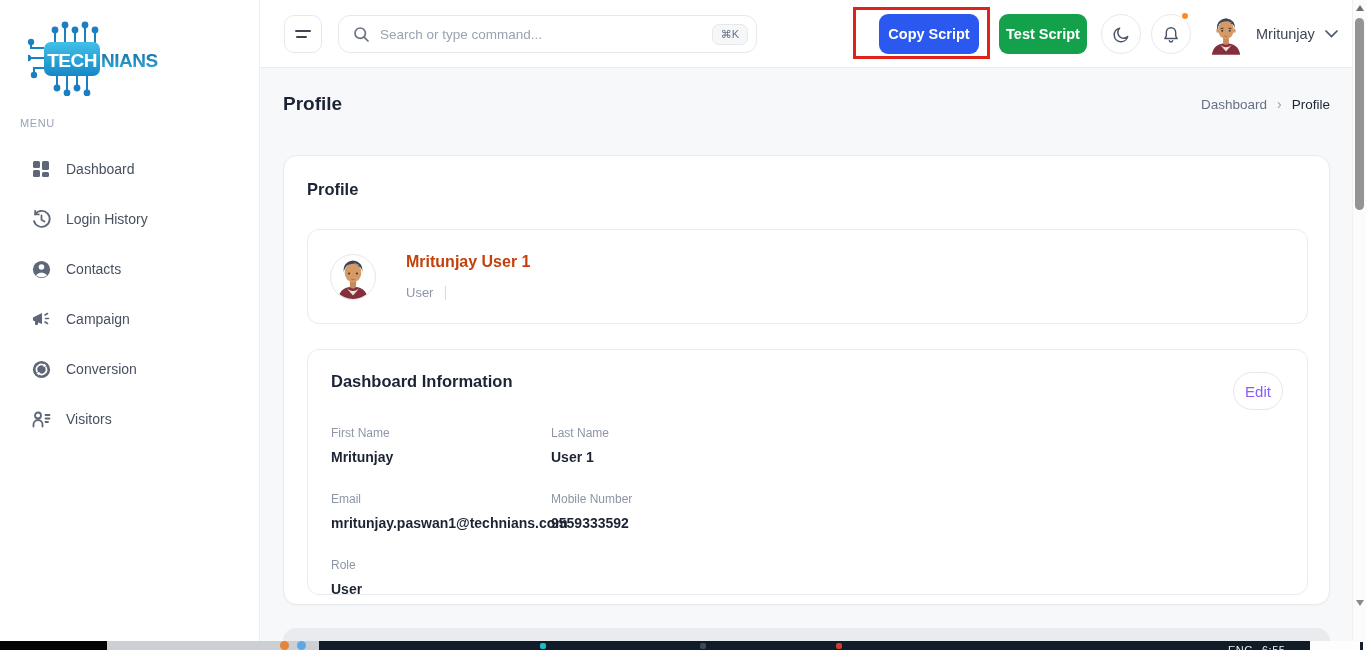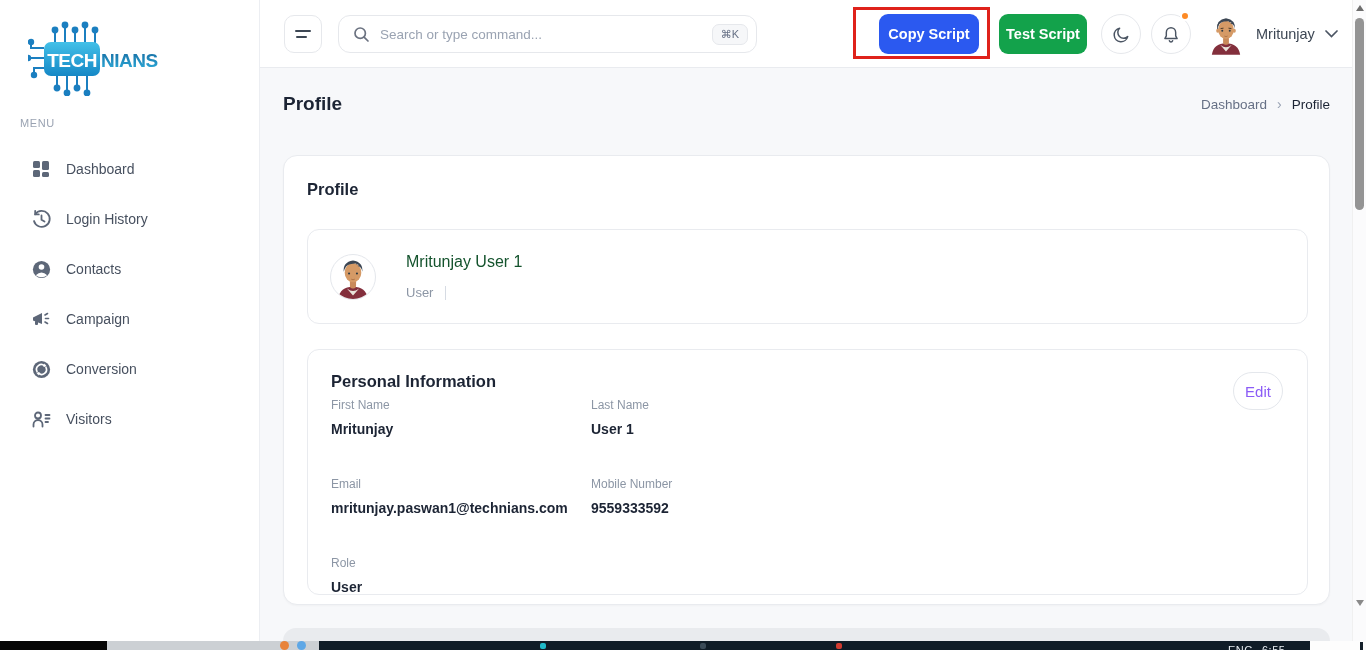--- a/index.html
+++ b/index.html
@@ -44,27 +44,27 @@
   .breadcrumb { display:flex; align-items:center; gap:10px; font-size:13.5px; }
   .bc-parent { color:#667085; cursor:pointer; }
   .bc-sep { color:#98a2b3; font-size:14px; }
   .bc-current { color:#1c2434; font-weight:500; }
 
   .outer-card { position:absolute; left:23px; top:87px; width:1047px; height:450px; background:#fff; border:1px solid #e9ebef; border-radius:14px; box-shadow:0 1px 2px rgba(16,24,40,.03); }
   .outer-card-heading { position:absolute; left:23px; top:24px; font-size:16.5px; font-weight:700; color:#1c2434; }
 
   .user-card { position:absolute; left:23px; top:73px; width:1001px; height:95px; border:1px solid #e9ebef; border-radius:12px; display:flex; align-items:center; padding-left:22px; gap:30px; }
   .avatar-ring { width:46px; height:46px; border-radius:50%; border:1px solid #e4e7ec; overflow:hidden; background:#fff; display:flex; align-items:flex-end; justify-content:center; }
-  .uc-name { font-size:16px; font-weight:400; color:#14532d; margin-bottom:12px; }
+  .uc-name { font-size:16px; font-weight:700; color:#c2410c; margin-bottom:12px; }
   .uc-role { font-size:13px; color:#8c96a5; display:inline-block; padding-right:12px; border-right:1px solid #d6dbe3; line-height:14px; }
 
   .info-card { position:absolute; left:23px; top:193px; width:1001px; height:246px; border:1px solid #e9ebef; border-radius:12px; }
   .info-heading { position:absolute; left:23px; top:22px; font-size:16.5px; font-weight:700; color:#1c2434; }
   .edit-btn { position:absolute; right:24px; top:22px; width:50px; height:38px; border:1px solid #e4e7ec; border-radius:19px; background:#fff; font-size:15px; color:#8b5cf6; font-weight:500; cursor:pointer; font-family:"Liberation Sans",sans-serif; }
-  .pi-grid { position:absolute; left:23px; top:48px; display:grid; grid-template-columns:220px auto; row-gap:27px; column-gap:0;gap:40px; }
+  .pi-grid { position:absolute; left:23px; top:76px; display:grid; grid-template-columns:220px auto; row-gap:27px; column-gap:0; }
   .pi-label { font-size:12px; color:#8c96a5; margin-bottom:9px; }
   .pi-value { font-size:14px; color:#1c2434; font-weight:600; }
 
   .next-card-peek { position:absolute; left:23px; top:560px; width:1047px; height:13px; background:#e9ebee; border-radius:14px 14px 0 0; }
 
   
   .scrollbar { position:absolute; left:1352px; top:0; width:14px; height:641px; background:#fbfbfc; border-left:1px solid #f0f0f0; z-index:8; }
   .sb-thumb { position:absolute; left:2px; top:18px; width:9px; height:192px; background:#949494; border-radius:5px; cursor:grab; }
   .sb-up { position:absolute; left:3px; top:5px; width:0; height:0; border-left:4px solid transparent; border-right:4px solid transparent; border-bottom:6px solid #6e6e6e; cursor:pointer; }
   .sb-down { position:absolute; left:3px; top:600px; width:0; height:0; border-left:4px solid transparent; border-right:4px solid transparent; border-top:6px solid #8a8a8a; cursor:pointer; }
@@ -303,21 +303,21 @@
             <path d="M22 27.5 Q24 28.8 26 27.5" stroke="#b07447" stroke-width="1.1" fill="none"></path>
           </svg>
         </div>
         <div>
           <div class="uc-name">Mritunjay User 1</div>
           <span class="uc-role">User</span>
         </div>
       </div>
 
       <div class="info-card">
-        <div class="info-heading">Personal Information</div>
+        <div class="info-heading">Dashboard Information</div>
         <button class="edit-btn">Edit</button>
 
         <div class="pi-grid">
           <div>
             <div class="pi-label">First Name</div>
             <div class="pi-value">Mritunjay</div>
           </div>
           <div>
             <div class="pi-label">Last Name</div>
             <div class="pi-value">User 1</div>

